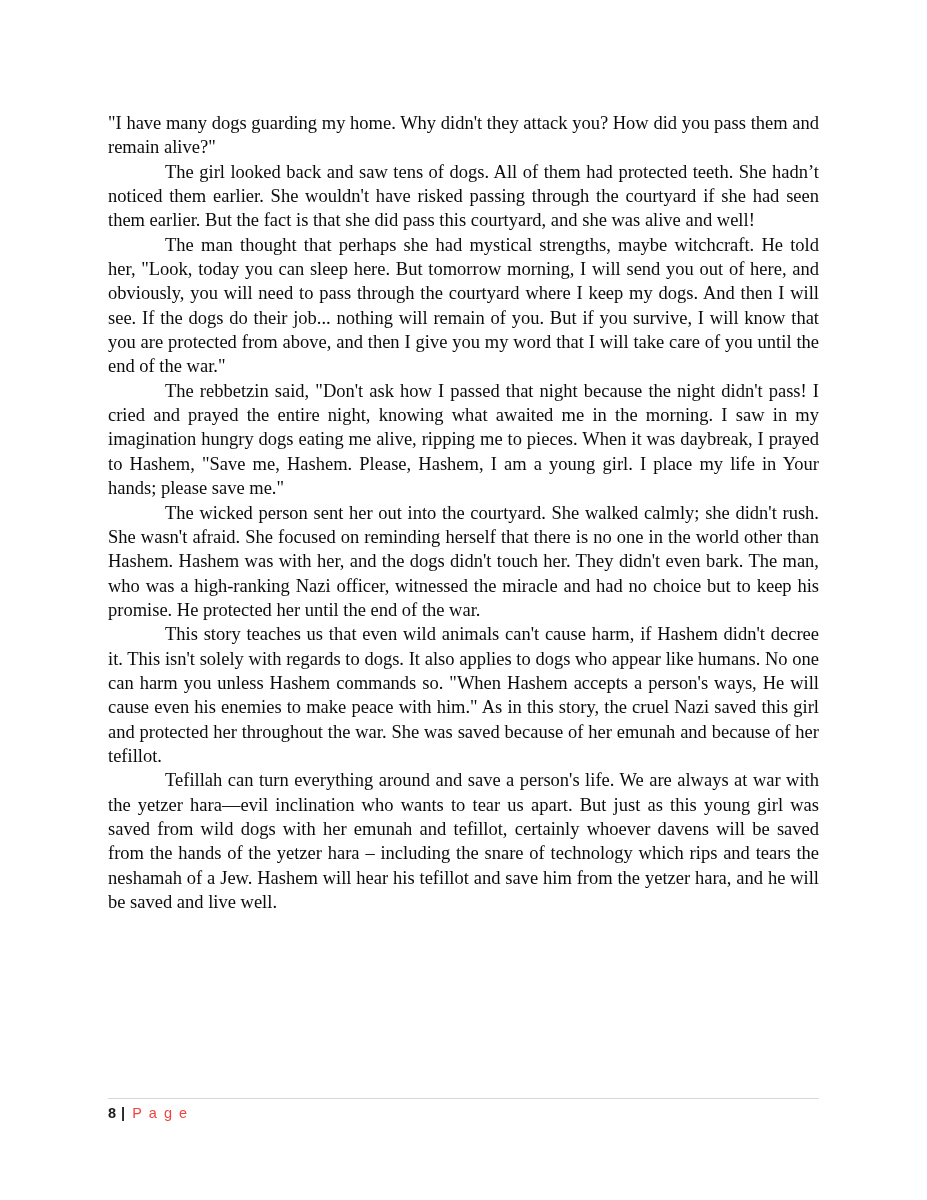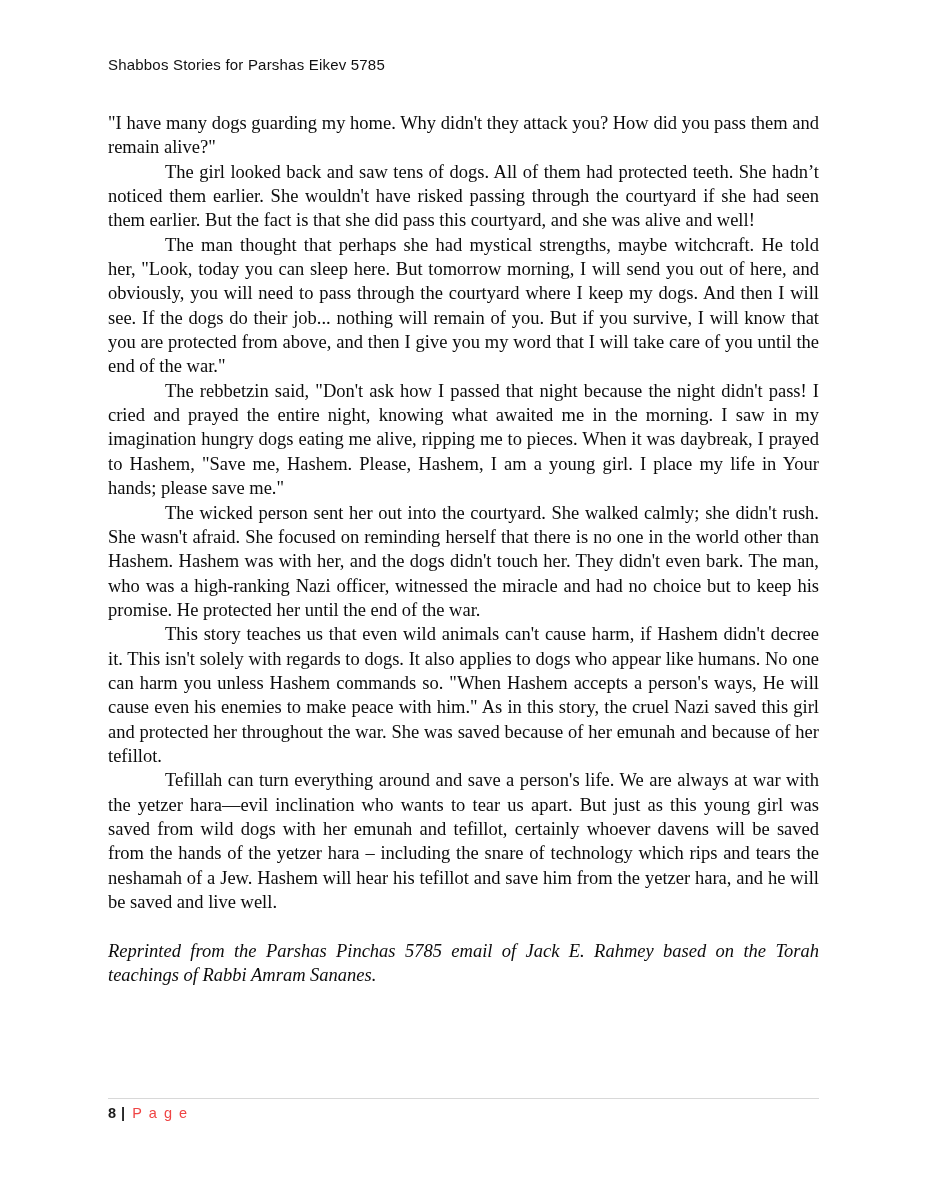--- a/index.html
+++ b/index.html
@@ -78,33 +78,29 @@
   .page-label {
     color: #ef4444;
     letter-spacing: 7px;
   }
 </style>
 </head>
 <body>
 
 <div class="page">
 
-  <div class="header">
-    <span>Shabbos Stories for Parshas Eikev 5785</span>
-  </div>
 
   <div class="body-text">
     <p class="para">"I have many dogs guarding my home. Why didn't they attack you? How did you pass them and remain alive?"</p>
     <p class="para indent">The girl looked back and saw tens of dogs. All of them had protected teeth. She hadn’t noticed them earlier. She wouldn't have risked passing through the courtyard if she had seen them earlier. But the fact is that she did pass this courtyard, and she was alive and well!</p>
     <p class="para indent">The man thought that perhaps she had mystical strengths, maybe witchcraft. He told her, "Look, today you can sleep here. But tomorrow morning, I will send you out of here, and obviously, you will need to pass through the courtyard where I keep my dogs. And then I will see. If the dogs do their job... nothing will remain of you. But if you survive, I will know that you are protected from above, and then I give you my word that I will take care of you until the end of the war."</p>
     <p class="para indent">The rebbetzin said, "Don't ask how I passed that night because the night didn't pass! I cried and prayed the entire night, knowing what awaited me in the morning. I saw in my imagination hungry dogs eating me alive, ripping me to pieces. When it was daybreak, I prayed to Hashem, "Save me, Hashem. Please, Hashem, I am a young girl. I place my life in Your hands; please save me."</p>
     <p class="para indent">The wicked person sent her out into the courtyard. She walked calmly; she didn't rush. She wasn't afraid. She focused on reminding herself that there is no one in the world other than Hashem. Hashem was with her, and the dogs didn't touch her. They didn't even bark. The man, who was a high-ranking Nazi officer, witnessed the miracle and had no choice but to keep his promise. He protected her until the end of the war.</p>
     <p class="para indent">This story teaches us that even wild animals can't cause harm, if Hashem didn't decree it. This isn't solely with regards to dogs. It also applies to dogs who appear like humans. No one can harm you unless Hashem commands so. "When Hashem accepts a person's ways, He will cause even his enemies to make peace with him." As in this story, the cruel Nazi saved this girl and protected her throughout the war. She was saved because of her emunah and because of her tefillot.</p>
     <p class="para indent">Tefillah can turn everything around and save a person's life. We are always at war with the yetzer hara—evil inclination who wants to tear us apart. But just as this young girl was saved from wild dogs with her emunah and tefillot, certainly whoever davens will be saved from the hands of the yetzer hara – including the snare of technology which rips and tears the neshamah of a Jew. Hashem will hear his tefillot and save him from the yetzer hara, and he will be saved and live well.</p>
-    <p class="attribution">Reprinted from the Parshas Pinchas 5785 email of Jack E. Rahmey based on the Torah teachings of Rabbi Amram Sananes.</p>
   </div>
 
   <div class="footer">
     <div class="footer-rule"></div>
     <div class="footer-text">
       <span class="page-num">8</span>
       <span class="separator">|</span>
       <span class="page-label">Page</span>
     </div>
   </div>

